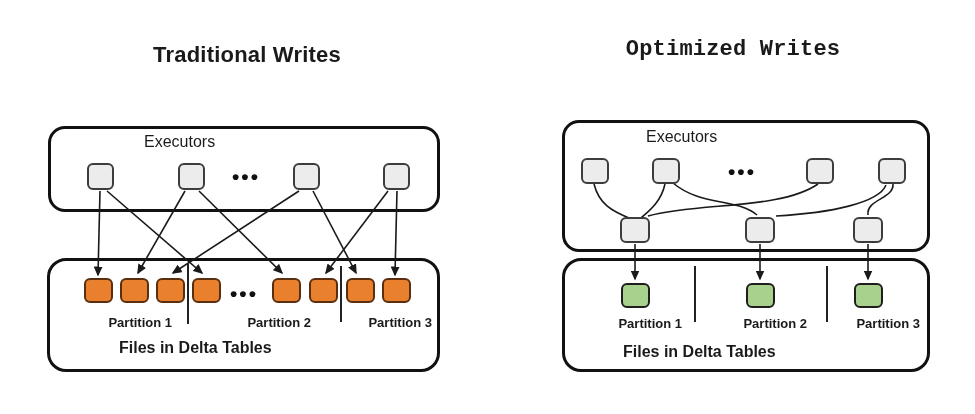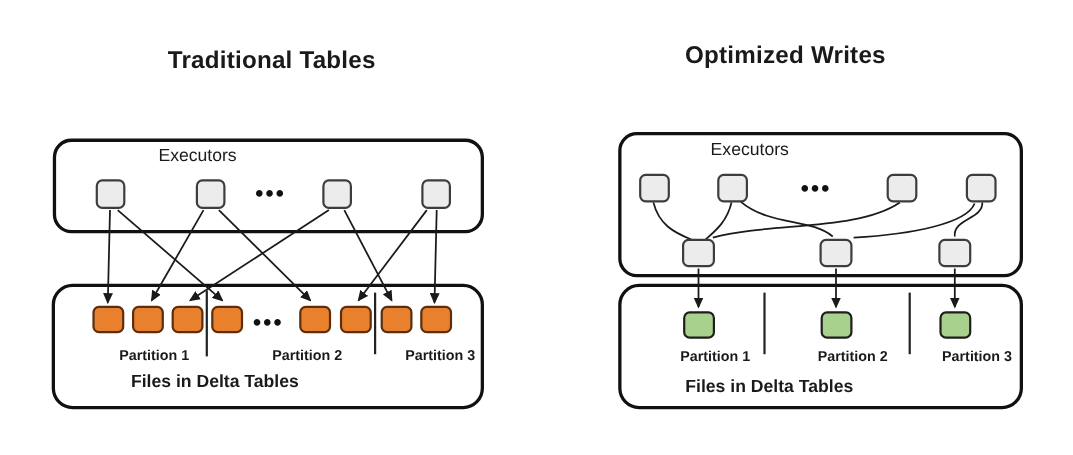--- a/index.html
+++ b/index.html
@@ -52,21 +52,21 @@
   }
   svg.overlay{position:absolute;left:0;top:0;pointer-events:none;}
   svg.overlay .flow{stroke:var(--line);stroke-width:1.6;fill:none;}
   svg.overlay marker path{fill:var(--line);}
 </style>
 </head>
 <body>
 
 <div id="stage">
 
-  <div class="panel-title" style="left:97px;top:42px;width:300px;">Traditional Tables</div>
+  <div class="panel-title" style="left:97px;top:42px;width:300px;">Traditional Writes</div>
 
   <div class="container" style="left:48px;top:126px;width:392px;height:86px;"></div>
   <div class="section-label" style="left:144px;top:133px;width:200px;">Executors</div>
   <div class="node" style="left:87px;top:163px;"></div>
   <div class="node" style="left:178px;top:163px;"></div>
   <div class="node" style="left:293px;top:163px;"></div>
   <div class="node" style="left:383px;top:163px;"></div>
   <div class="dots" style="left:224px;top:166px;width:44px;">•••</div>
 
   <div class="container" style="left:47px;top:258px;width:393px;height:114px;border-radius:19px;"></div>
@@ -97,21 +97,21 @@
       <line class="flow" x1="107" y1="191" x2="202" y2="273" marker-end="url(#arrowL)"></line>
       <line class="flow" x1="185" y1="191" x2="138" y2="273" marker-end="url(#arrowL)"></line>
       <line class="flow" x1="199" y1="191" x2="282" y2="273" marker-end="url(#arrowL)"></line>
       <line class="flow" x1="299" y1="191" x2="173" y2="273" marker-end="url(#arrowL)"></line>
       <line class="flow" x1="313" y1="191" x2="356" y2="273" marker-end="url(#arrowL)"></line>
       <line class="flow" x1="388" y1="191" x2="326" y2="273" marker-end="url(#arrowL)"></line>
       <line class="flow" x1="397" y1="191" x2="395" y2="275" marker-end="url(#arrowL)"></line>
     </g>
   </svg>
 
-  <div class="panel-title" style="left:564px;top:37px;width:300px;">Optimized Writes</div>
+  <div class="panel-title" style="left:583px;top:37px;width:300px;font-family:Liberation Mono, monospace;">Optimized Writes</div>
 
   <div class="container" style="left:562px;top:120px;width:368px;height:132px;"></div>
   <div class="section-label" style="left:646px;top:128px;width:200px;">Executors</div>
 
   <svg class="overlay" width="975" height="414" viewBox="0 0 975 414">
     <g>
       <path class="flow" d="M594,184 C599,204 612,211 629,218"></path>
       <path class="flow" d="M665,184 C661,202 649,211 641,218"></path>
       <path class="flow" d="M673,183 C700,206 737,198 757,215"></path>
       <path class="flow" d="M818,184 C780,210 700,202 648,216"></path>

